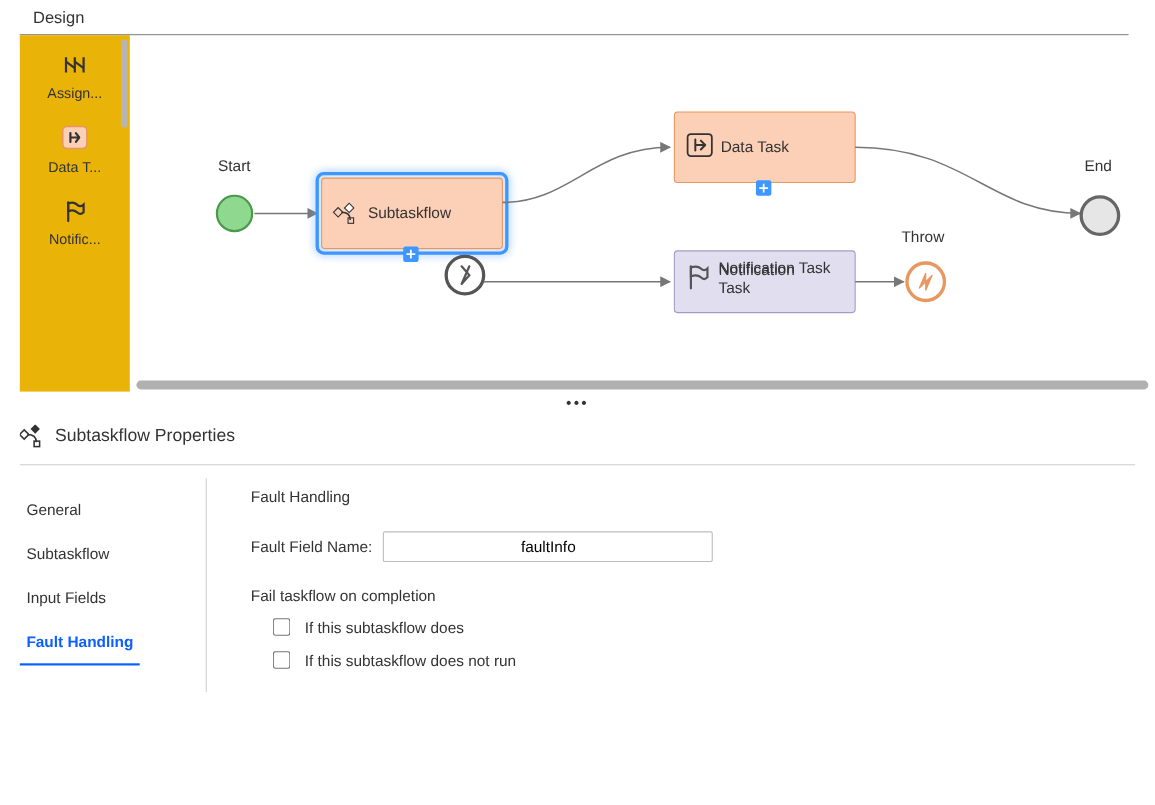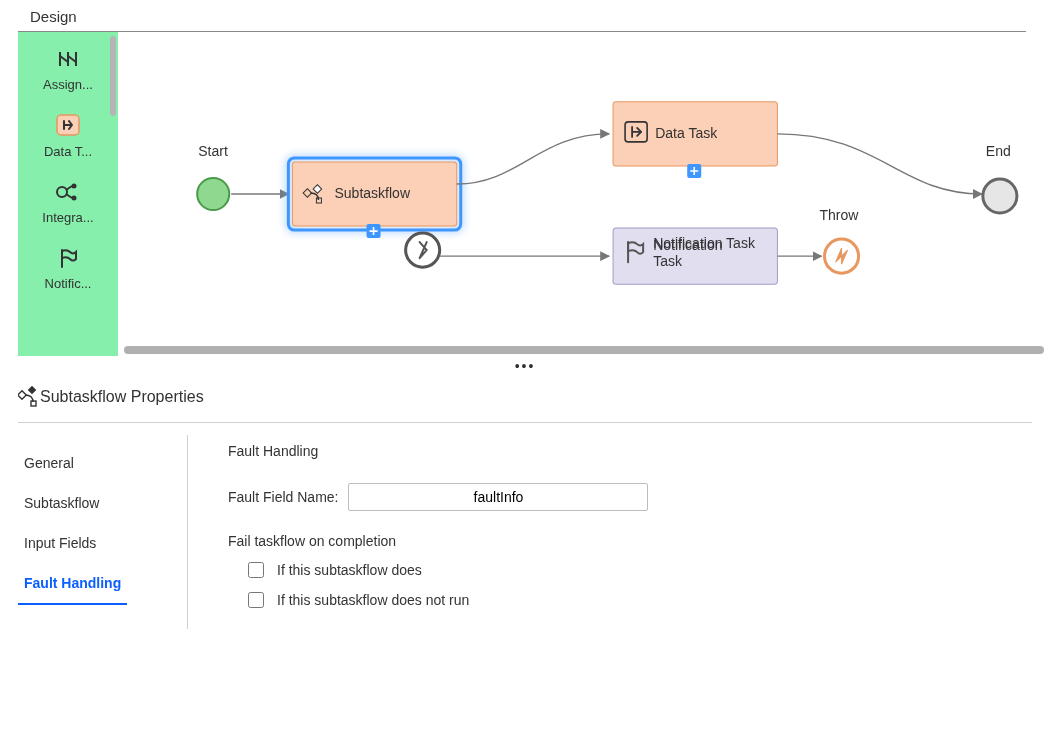--- a/index.html
+++ b/index.html
@@ -20,21 +20,21 @@
     border-top: 1px solid #888;
     margin: 0 24px 0 18px;
   }
   .design-area {
     display: flex;
     height: 324px;
     padding-left: 18px;
   }
   .palette {
     width: 100px;
-    background: #86efac;
+    background: #eab308;
     position: relative;
     overflow: hidden;
   }
   .palette-scroll {
     position: absolute;
     top: 4px;
     right: 2px;
     width: 6px;
     height: 80px;
     background: #b5b5b5;
@@ -90,20 +90,21 @@
     text-align: center;
     font-size: 14px;
     letter-spacing: 2px;
     color: #333;
     padding: 2px 0;
     cursor: row-resize;
   }
   .props-header {
     display: flex;
     align-items: center;
+    gap: 10px;
     padding: 12px 4px 8px 18px;
     font-size: 16px;
   }
   .props-header .hicon { display:inline-flex; }
   .props-divider { border:none; border-top:1px solid #d0d0d0; margin: 6px 18px 0 18px; }
   .props-body {
     display: flex;
     padding: 12px 18px 24px 18px;
     gap: 16px;
   }
@@ -185,31 +186,20 @@
     <div class="palette-item">
       <span class="picon">
         <svg width="26" height="24" viewBox="0 0 26 24">
             <rect x="2" y="2" width="22" height="20" rx="4" fill="#fccfb7" stroke="#e8975f" stroke-width="1.5"></rect>
             <path d="M9 8 L9 16 M9 12 L17 12 M14 8 L17 12 L14 16" fill="none" stroke="#333" stroke-width="2" stroke-linecap="round" stroke-linejoin="round"></path>
           </svg>
       </span>
       <div class="plabel">Data T...</div>
     </div>
 
-    <div class="palette-item">
-      <span class="picon">
-        <svg width="24" height="22" viewBox="0 0 24 22">
-            <circle cx="6" cy="11" r="5" fill="none" stroke="#333" stroke-width="2"></circle>
-            <circle cx="18" cy="5" r="2.5" fill="#333"></circle>
-            <circle cx="18" cy="17" r="2.5" fill="#333"></circle>
-            <path d="M10 9 L16 5 M10 13 L16 17" stroke="#333" stroke-width="2"></path>
-          </svg>
-      </span>
-      <div class="plabel">Integra...</div>
-    </div>
 
     <div class="palette-item">
       <span class="picon">
         <svg width="22" height="22" viewBox="0 0 22 22">
             <path d="M5 3 L5 20" stroke="#333" stroke-width="2" stroke-linecap="round"></path>
             <path d="M5 4 Q10 2 13 5 Q16 8 19 5 L19 12 Q16 15 13 12 Q10 9 5 11 Z" fill="none" stroke="#333" stroke-width="2"></path>
           </svg>
       </span>
       <div class="plabel">Notific...</div>
     </div>

